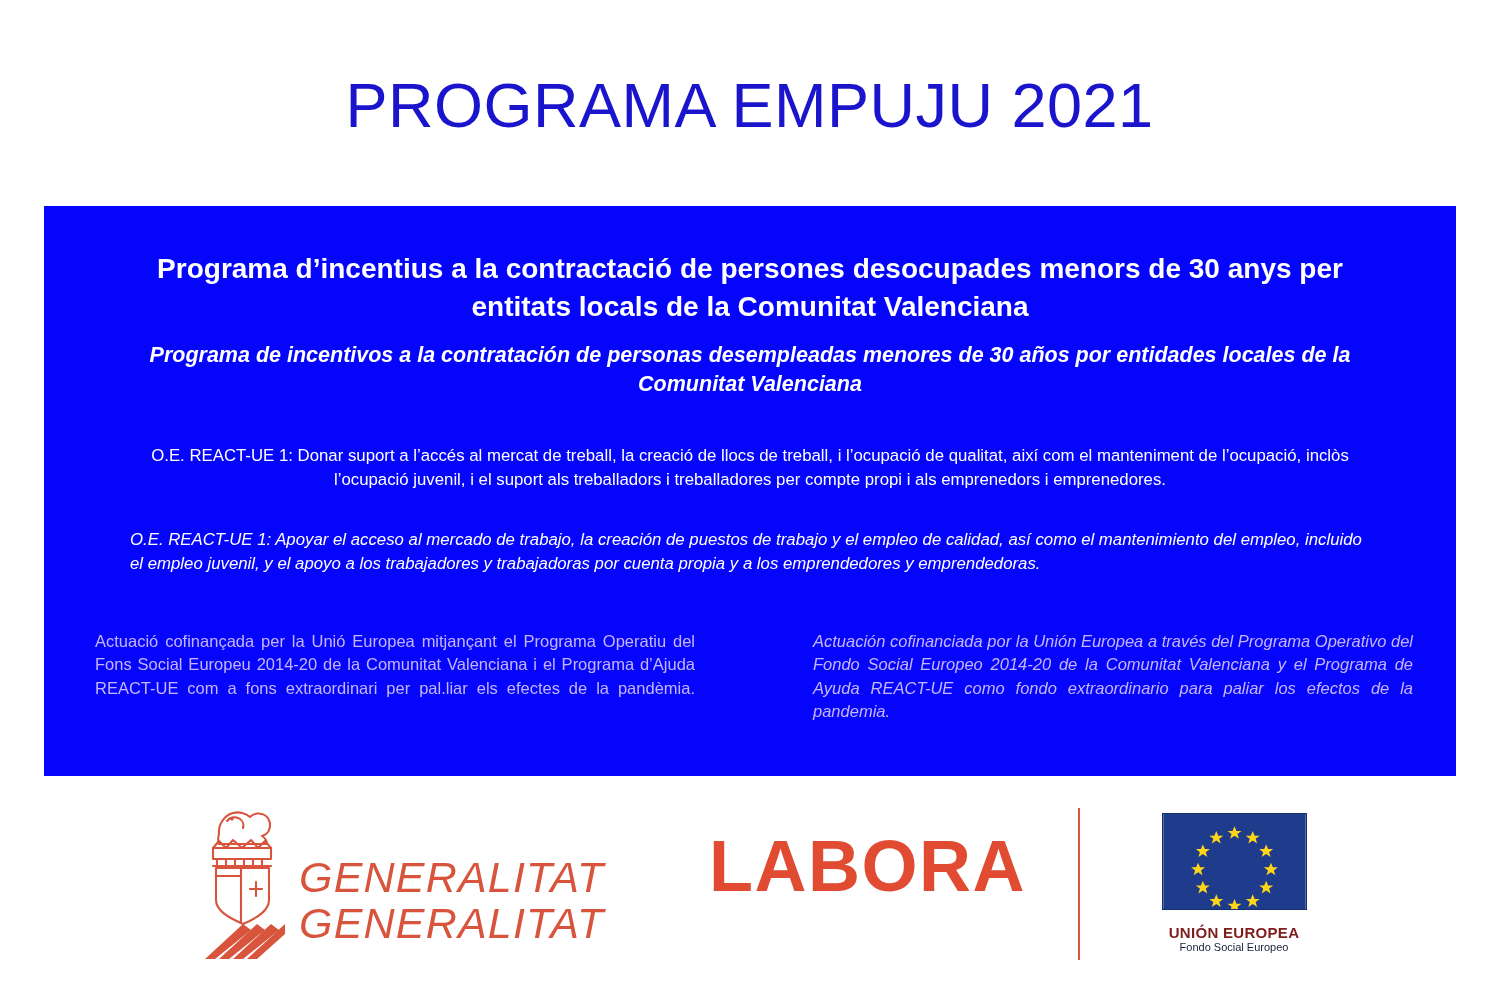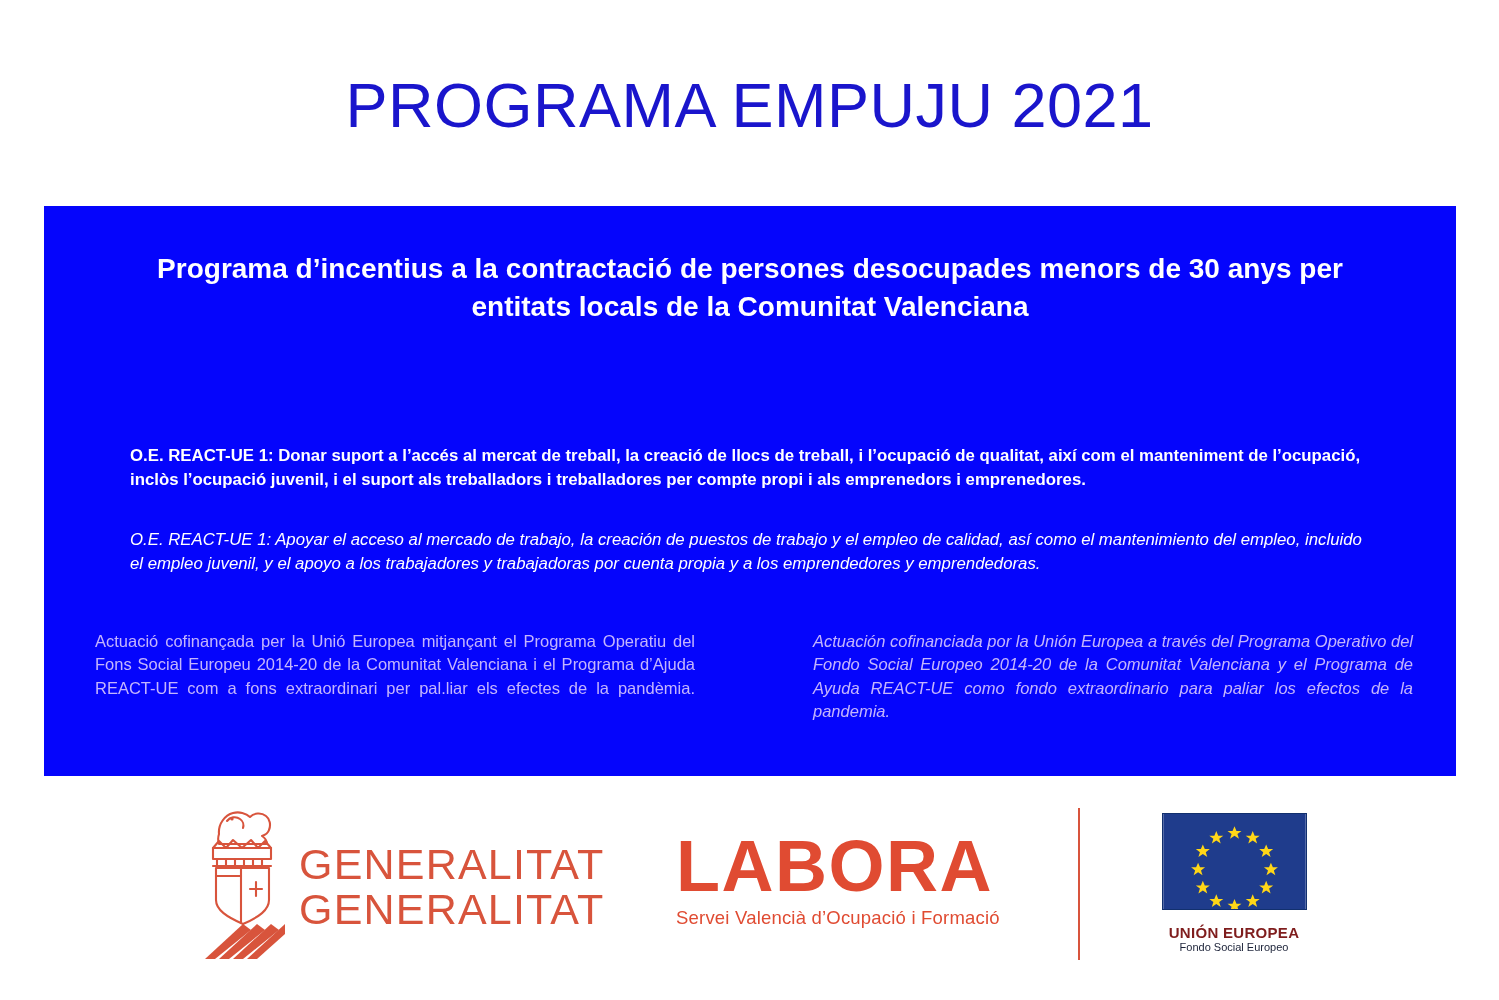--- a/index.html
+++ b/index.html
@@ -64,23 +64,23 @@
     font-style: italic;
     font-size: 21.5px;
     line-height: 1.37;
   }
 
   .oe-val {
     position: absolute;
     left: 86px;
     top: 238px;
     width: 1240px;
-    text-align: left;
+    text-align: center;
     color: #ffffff;
-    font-weight: bold;
+    font-weight: normal;
     font-size: 16.8px;
     line-height: 1.4;
   }
   .oe-es {
     position: absolute;
     left: 86px;
     top: 322px;
     width: 1240px;
     text-align: left;
     color: #ffffff;
@@ -119,40 +119,41 @@
     width: 1499px;
     height: 185px;
   }
 
   
   .gva {
     position: absolute;
     left: 199px;
     top: 14px;
     display: flex;
-    align-items: flex-start;
+    align-items: center;
     gap: 14px;
+    font-style: italic;
   }
   .gva-crest { width: 86px; height: 155px; display: block; }
   .gva-words {
     color: #d8543c;
     font-size: 43px;
     line-height: 1.05;
     letter-spacing: 1.2px;
     font-weight: 400;
     padding-top: 38px;
     white-space: nowrap;
   }
 
   
   .labora {
     position: absolute;
     left: 676px;
     top: 42px;
-    text-align: left;
+    text-align: right;
     width: 350px;
   }
   .labora-word {
     color: #e04b32;
     font-size: 72px;
     font-weight: bold;
     letter-spacing: 1.5px;
     line-height: 0.95;
     white-space: nowrap;
   }
@@ -207,20 +208,21 @@
 <body>
 
 <div class="page">
 
   <div class="page-title">PROGRAMA EMPUJU 2021</div>
 
   <div class="blue-panel">
 
     <div class="heading-val">Programa d’incentius a la contractació de persones desocupades menors de 30 anys per entitats locals de la Comunitat Valenciana</div>
 
+    <div class="heading-es">Programa de incentivos a la contratación de personas desempleadas menores de 30 años por entidades locales de la Comunitat Valenciana</div>
 
     <div class="oe-val">O.E. REACT-UE 1: Donar suport a l’accés al mercat de treball, la creació de llocs de treball, i l’ocupació de qualitat, així com el manteniment de l’ocupació, inclòs l’ocupació juvenil, i el suport als treballadors i treballadores per compte propi i als emprenedors i emprenedores.</div>
 
     <div class="oe-es">O.E. REACT-UE 1: Apoyar el acceso al mercado de trabajo, la creación de puestos de trabajo y el empleo de calidad, así como el mantenimiento del empleo, incluido el empleo juvenil, y el apoyo a los trabajadores y trabajadoras por cuenta propia y a los emprendedores y emprendedoras.</div>
 
     <div class="foot-cols">
       <div class="foot-col val">
         <p>Actuació cofinançada per la Unió Europea mitjançant el Programa Operatiu del Fons Social Europeu 2014-20 de la Comunitat Valenciana i el Programa d’Ajuda REACT-UE com a fons extraordinari per pal.liar els efectes de la pandèmia.</p>
       </div>
       <div class="foot-col es">
@@ -262,21 +264,20 @@
         </g>
       </svg>
       <div class="gva-words">
         <div>GENERALITAT</div>
         <div>GENERALITAT</div>
       </div>
     </div>
 
     <div class="labora">
       <div class="labora-word">LABORA</div>
-      <div class="labora-tag">Servei Valencià d’Ocupació i Formació</div>
     </div>
 
     <div class="divider"></div>
 
     <div class="eu">
       <svg class="eu-flag" viewBox="0 0 180 120">
         <rect x="0" y="0" width="180" height="120" fill="#1f3c8c"></rect>
         <g fill="#ffd617">
           <g transform="translate(90,24) scale(0.95)">
               <polygon points="0,-9 2.6,-2.8 9.3,-2.8 3.9,1.3 5.9,7.8 0,3.8 -5.9,7.8 -3.9,1.3 -9.3,-2.8 -2.6,-2.8"></polygon>

